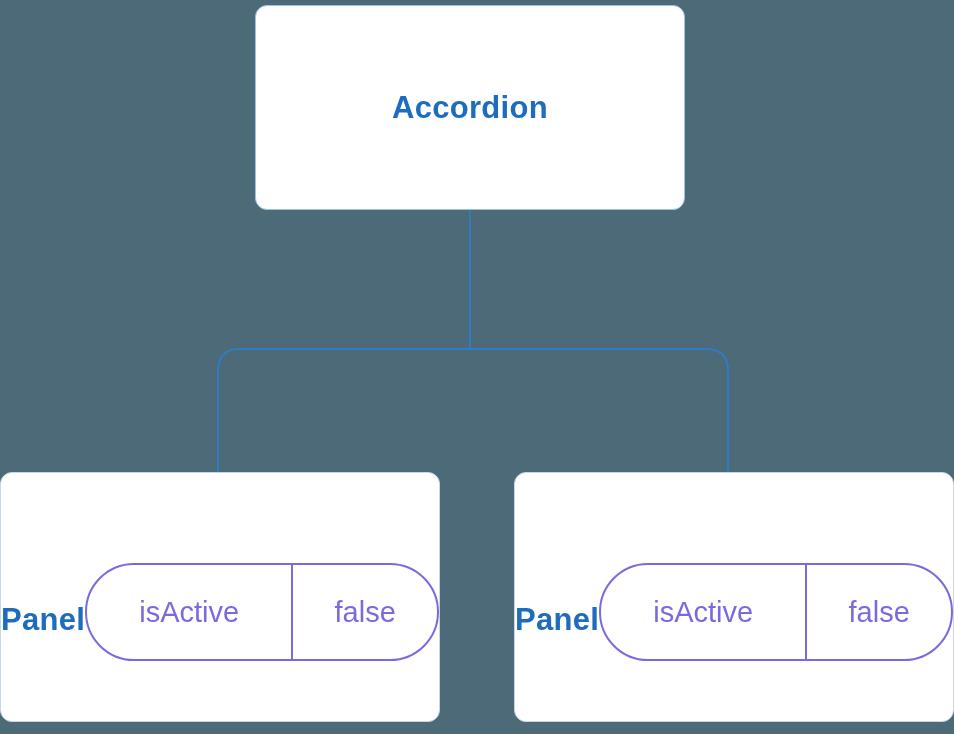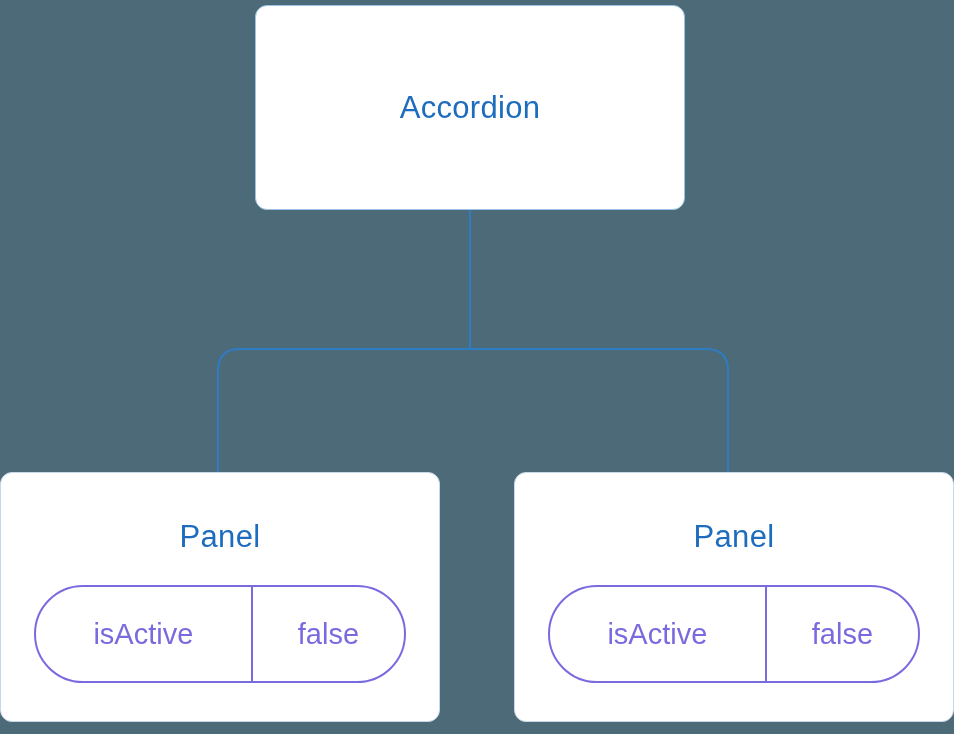--- a/index.html
+++ b/index.html
@@ -30,28 +30,28 @@
   }
   .root-node{
     left:255px; top:5px;
     width:430px; height:205px;
     border:1.5px solid var(--box-border);
     display:flex; align-items:center; justify-content:center;
   }
   .node-title{
     color:var(--title-text);
     font-size:31px;
-    font-weight:400;
+    font-weight:700;
     letter-spacing:.3px;
   }
   .panel-node{
     top:472px;
     width:440px; height:250px;
     border:1.5px solid var(--panel-border);
-    display:flex; flex-direction:column; align-items:center;
+    display:flex; flex-direction:row; align-items:center;
   }
   .panel-left{ left:0; }
   .panel-right{ left:514px; }
   .panel-node .node-title{
     margin-top:46px;
   }
   .state-pill{
     margin-top:30px;
     width:372px; height:98px;
     border:2px solid var(--state-accent);

